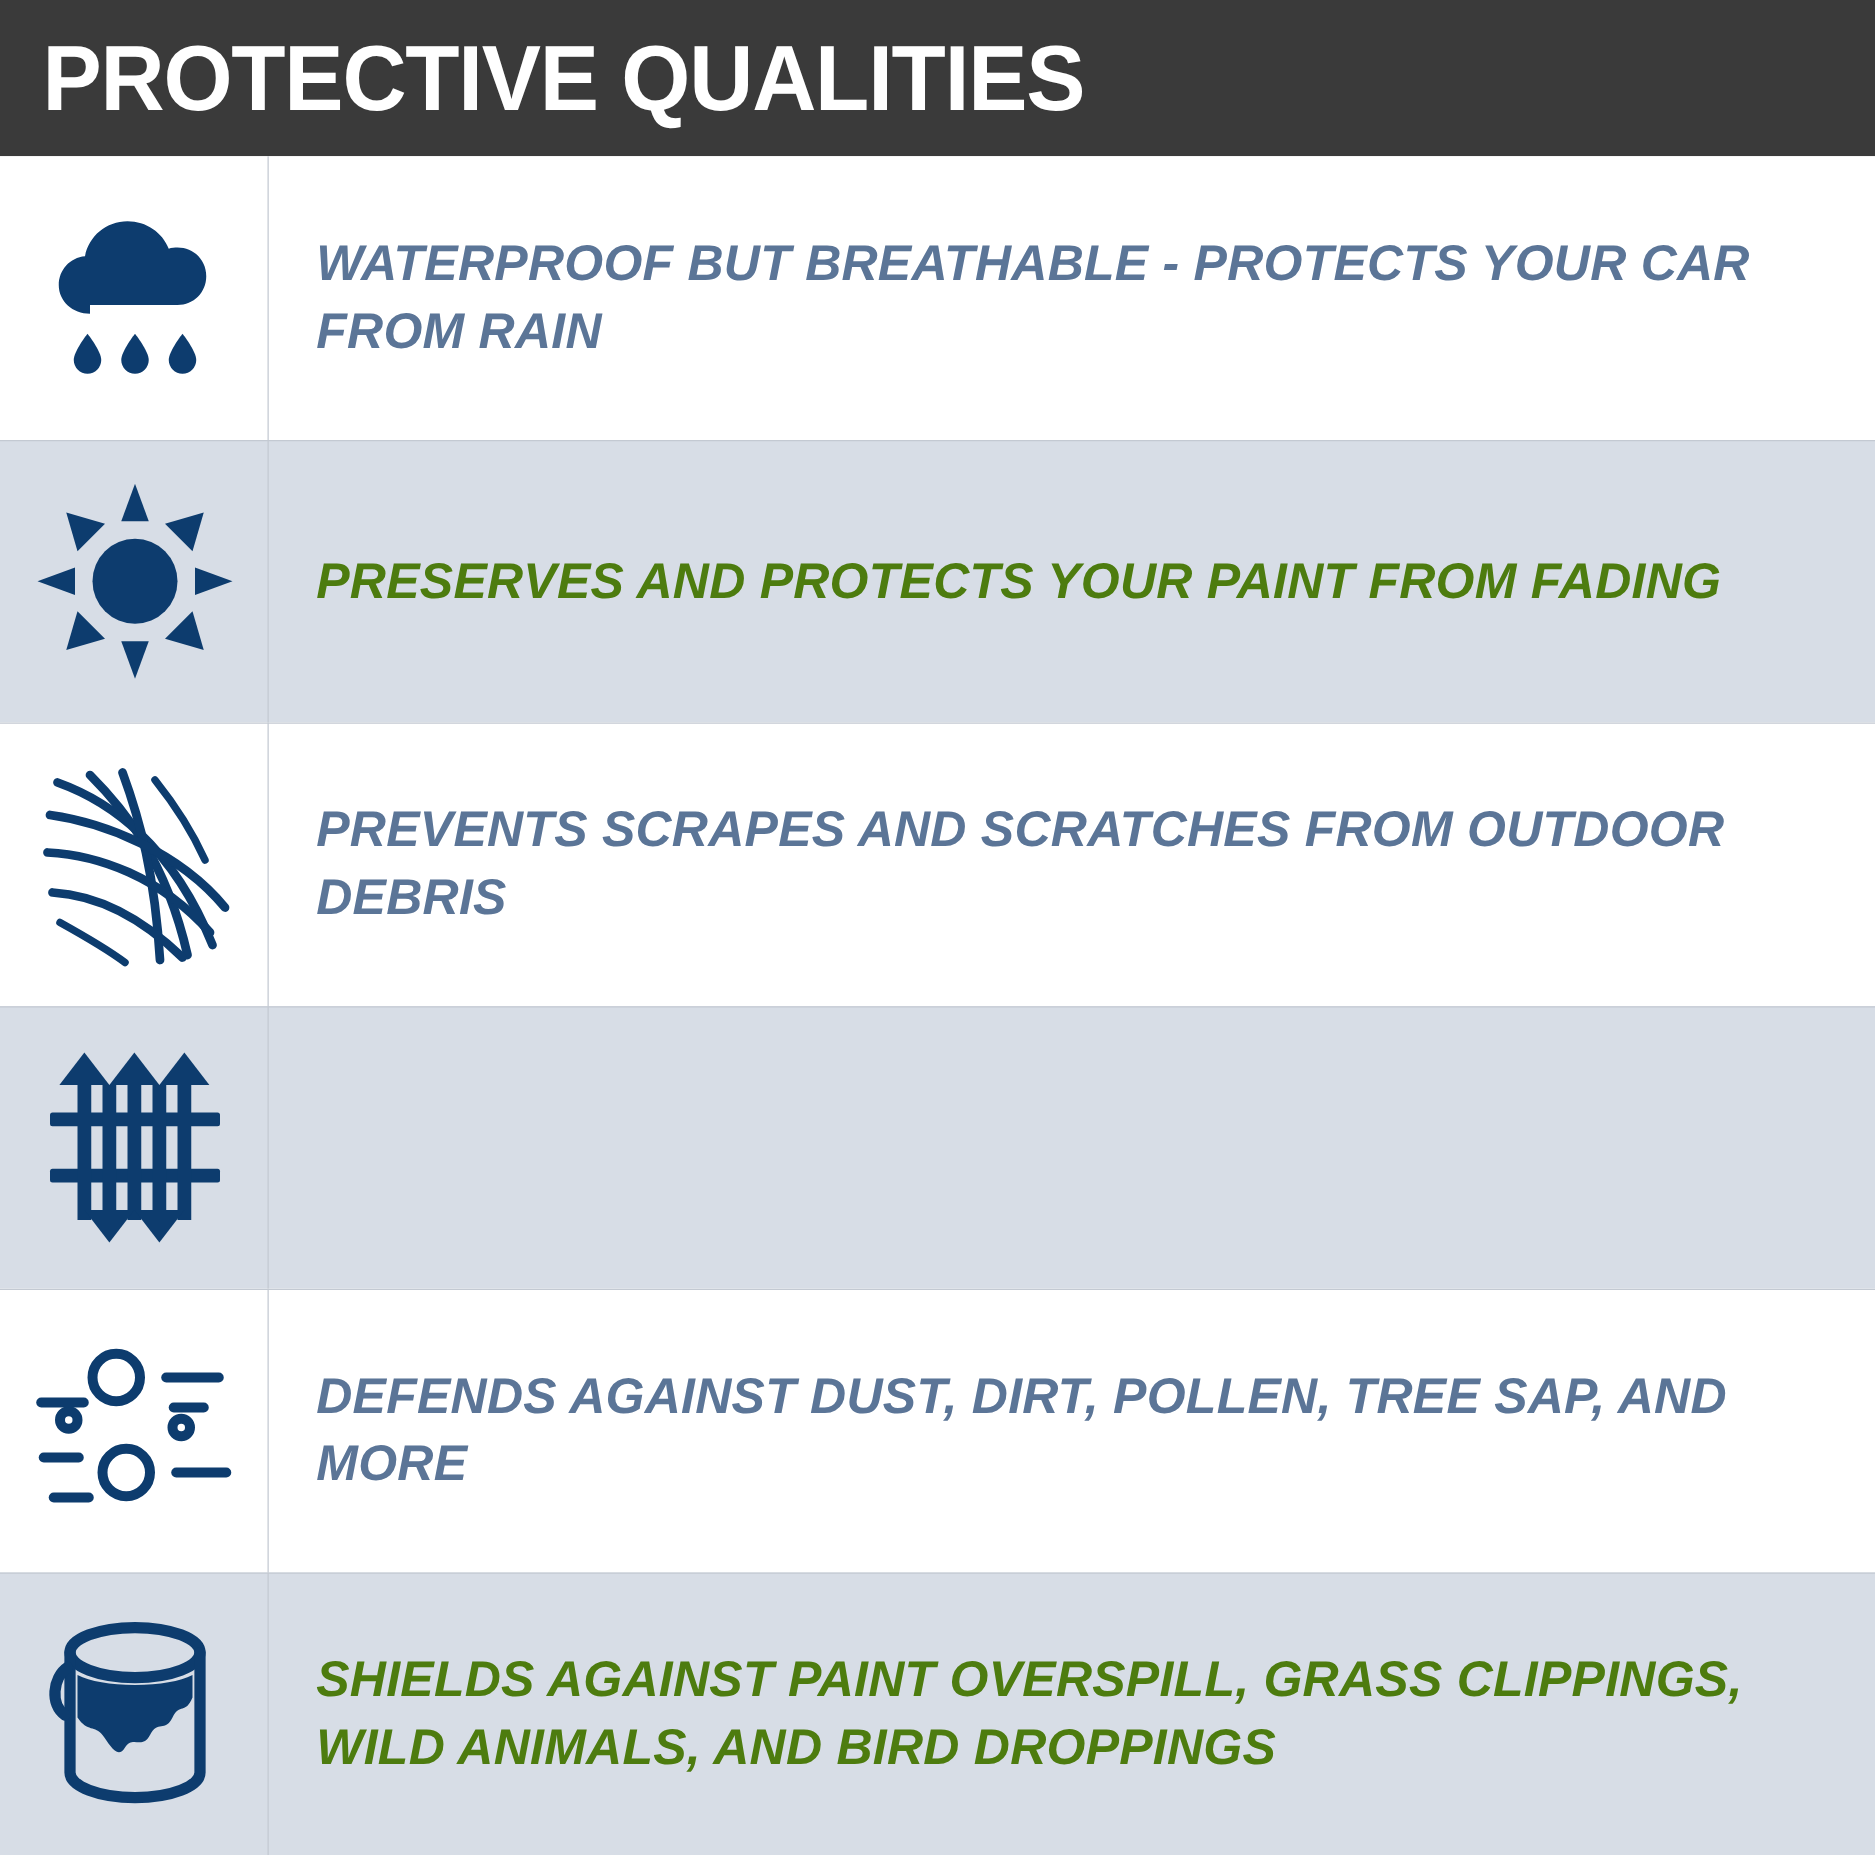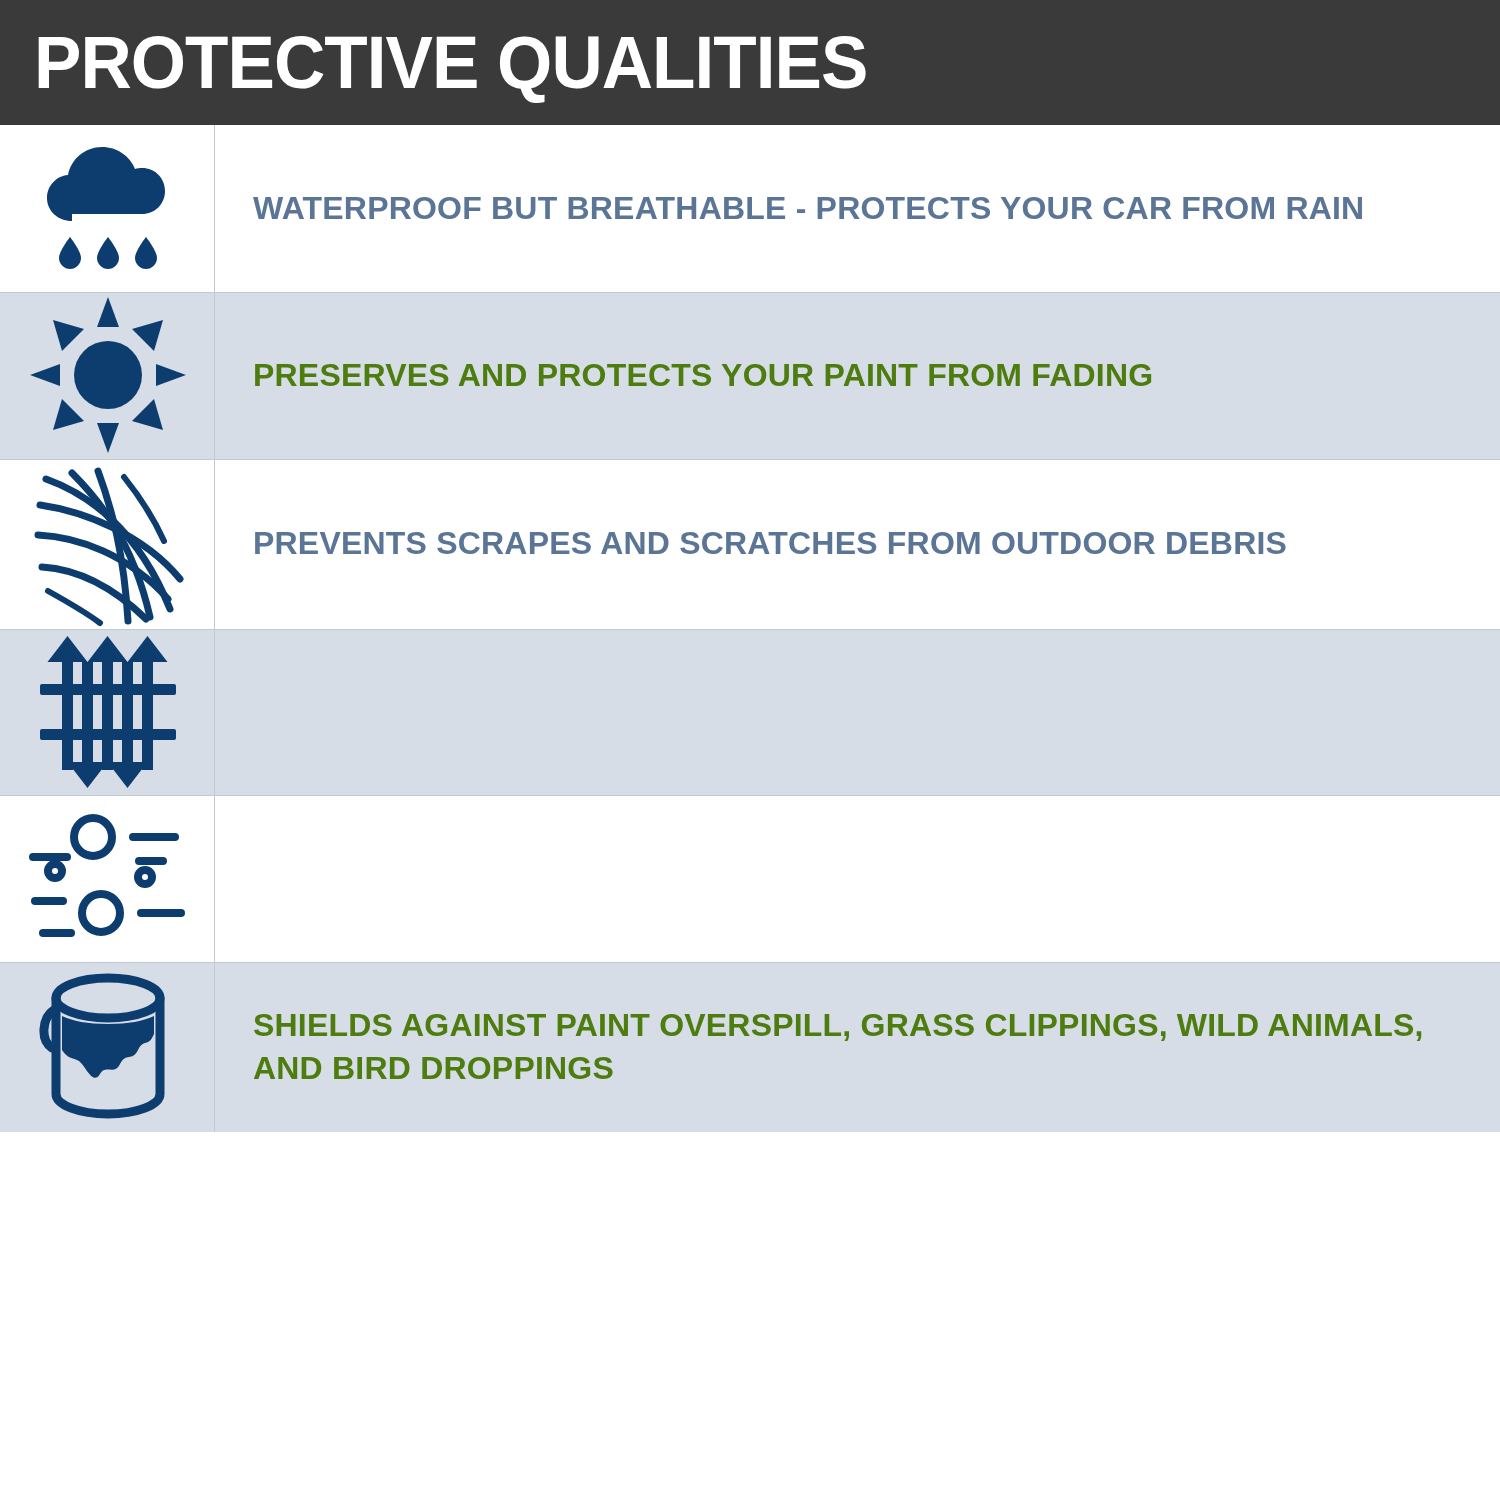--- a/index.html
+++ b/index.html
@@ -5,21 +5,21 @@
   * { margin: 0; padding: 0; box-sizing: border-box; }
   html, body {
     width: 1500px;
     height: 1500px;
     background: #ffffff;
     font-family: "Liberation Sans", sans-serif;
     overflow: hidden;
   }
   .sheet {
     width: 1500px;
-    height: 1132px;
+    height: 1484px;
     position: relative;
     display: flex;
     flex-direction: column;
   }
   
   .header {
     background: #3a3a3a;
     height: 125px;
     display: flex;
     align-items: center;
@@ -74,22 +74,23 @@
     width: 1px;
     background: #c3c9d2;
   }
   .text-cell {
     flex: 1 1 auto;
     display: flex;
     align-items: center;
     padding: 0 60px 0 38px;
   }
   .row-text {
-    font-size: 32px;
+    font-size: 40px;
     font-weight: bold;
+    font-style: italic;
     line-height: 1.35;
     letter-spacing: 0.2px;
     text-transform: uppercase;
   }
   .tone-blue { color: #5b7597; }
   .tone-dark { color: #4d7c0f; }
   svg { display: block; }
 </style>
 </head>
 <body>
@@ -212,20 +213,23 @@
               <line x1="10" y1="48" x2="44" y2="48"></line>
               <line x1="110" y1="28" x2="152" y2="28"></line>
               <line x1="116" y1="52" x2="140" y2="52"></line>
               <line x1="12" y1="92" x2="40" y2="92"></line>
               <line x1="118" y1="104" x2="158" y2="104"></line>
               <line x1="20" y1="124" x2="48" y2="124"></line>
             </g>
           </svg>
         </span>
       </div>
+      <div class="text-cell">
+        <div class="row-text tone-blue">DEFENDS AGAINST DUST, DIRT, POLLEN, TREE SAP, AND MORE</div>
+      </div>
     </div>
 
     <div class="row alt">
       <div class="icon-cell">
         <span>
           <svg width="160" height="170" viewBox="0 0 160 170">
             <g fill="none" stroke="#0d3c6e" stroke-width="9" stroke-linejoin="round" stroke-linecap="round">
               <ellipse cx="80" cy="36" rx="52" ry="20"></ellipse>
               <path d="M28 36 v96 a52 20 0 0 0 104 0 v-96"></path>
               <path d="M26 48 C14 56 12 78 24 86"></path>

